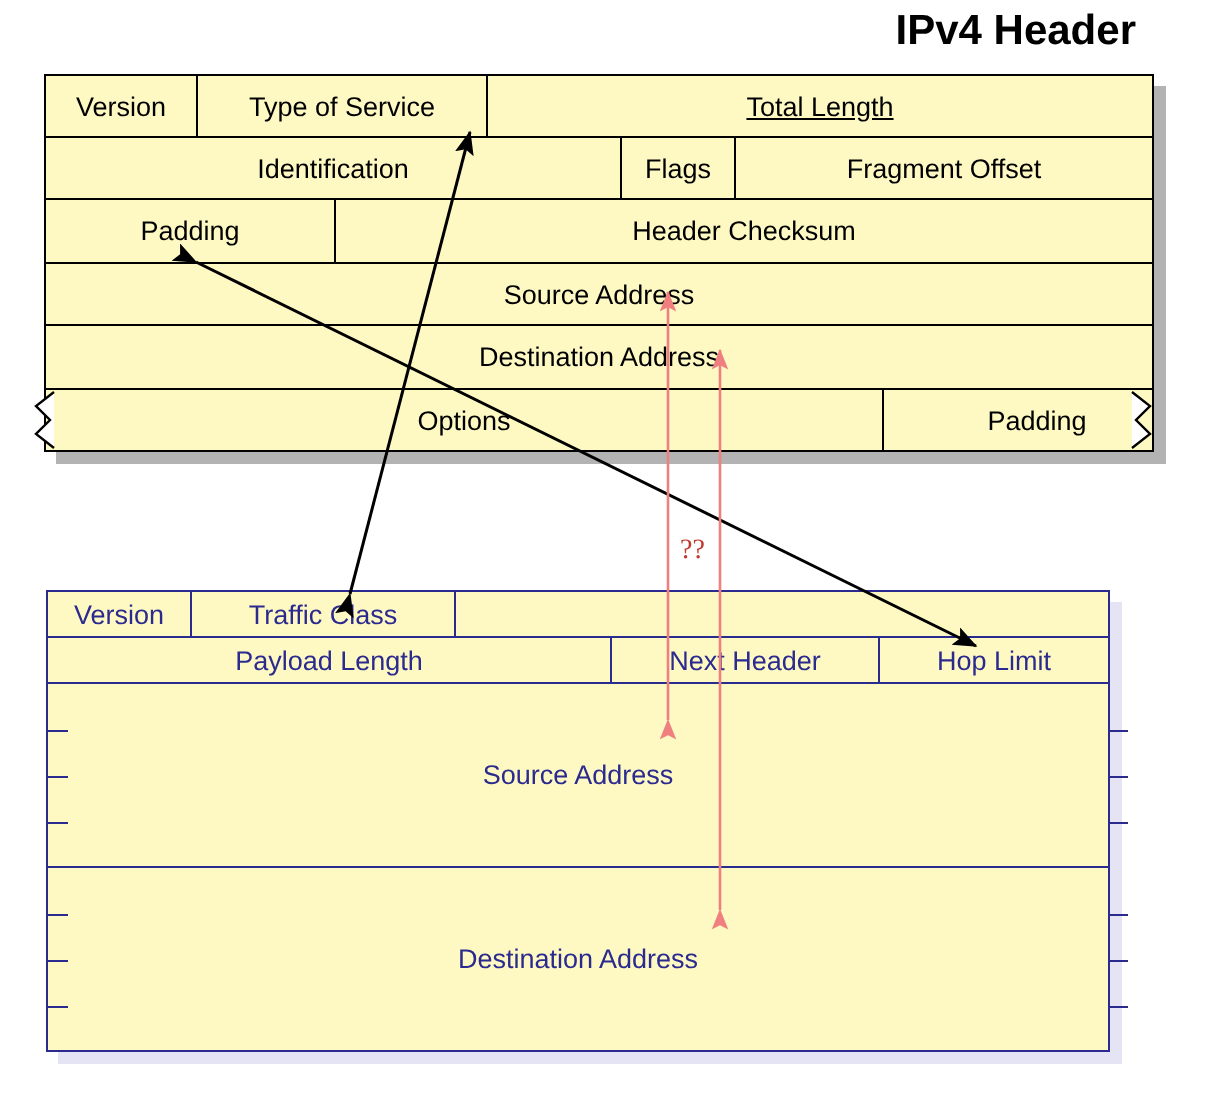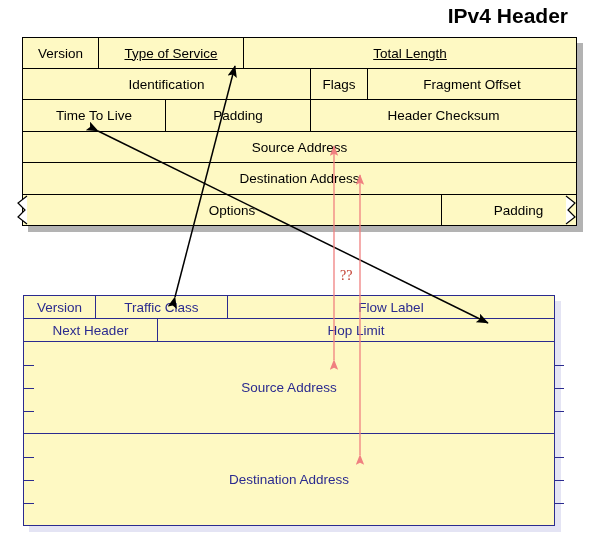--- a/index.html
+++ b/index.html
@@ -135,32 +135,31 @@
 <body>
 
 <div class="stage">
 
   <div class="title" id="ipv4-title">IPv4 Header</div>
 
   <div class="hdr-table" id="ipv4-table">
 
     <div class="row" style="top:0px; height:31px;">
       <div class="cell" style="width:76px;">Version</div>
-      <div class="cell" style="width:145px;text-decoration:underline;">Type of Service</div>
+      <div class="cell" style="width:145px;">Type of Service</div>
       <div class="cell nob" style="flex:1;text-decoration:underline;">Total Length</div>
     </div>
 
     <div class="row" style="top:31px; height:31px;">
       <div class="cell" style="width:288px;">Identification</div>
       <div class="cell" style="width:57px;">Flags</div>
       <div class="cell nob" style="flex:1;">Fragment Offset</div>
     </div>
 
     <div class="row" style="top:62px; height:32px;">
-      <div class="cell" style="width:143px;">Time To Live</div>
       <div class="cell" style="width:145px;">Padding</div>
       <div class="cell nob" style="flex:1;">Header Checksum</div>
     </div>
 
     <div class="row" style="top:94px; height:31px;">
       <div class="cell nob" style="flex:1;">Source Address</div>
     </div>
 
     <div class="row" style="top:125px; height:32px;">
       <div class="cell nob" style="flex:1;">Destination Address</div>
@@ -178,24 +177,24 @@
   <svg class="zig" id="zig-right" viewBox="0 0 14 30">
     <polyline points="1,1 10,8 3,15 10,22 1,29" fill="#ffffff" stroke="#000000" stroke-width="1.2"></polyline>
   </svg>
 
 
   <div class="hdr-table" id="ipv6-table">
 
     <div class="row" style="top:0px; height:23px;">
       <div class="cell" style="width:72px;">Version</div>
       <div class="cell" style="width:132px;">Traffic Class</div>
-      <div class="cell nob" style="flex:1;">Flow Label</div>
     </div>
 
     <div class="row" style="top:23px; height:23px;">
+      <div class="cell" style="width:282px;">Payload Length</div>
       <div class="cell" style="width:134px;">Next Header</div>
       <div class="cell nob" style="flex:1;">Hop Limit</div>
     </div>
 
     <div class="row" style="top:46px; height:92px;">
       <div class="cell nob" style="flex:1;">Source Address</div>
     </div>
 
     <div class="row last" style="top:138px; height:91px;">
       <div class="cell nob" style="flex:1;">Destination Address</div>

